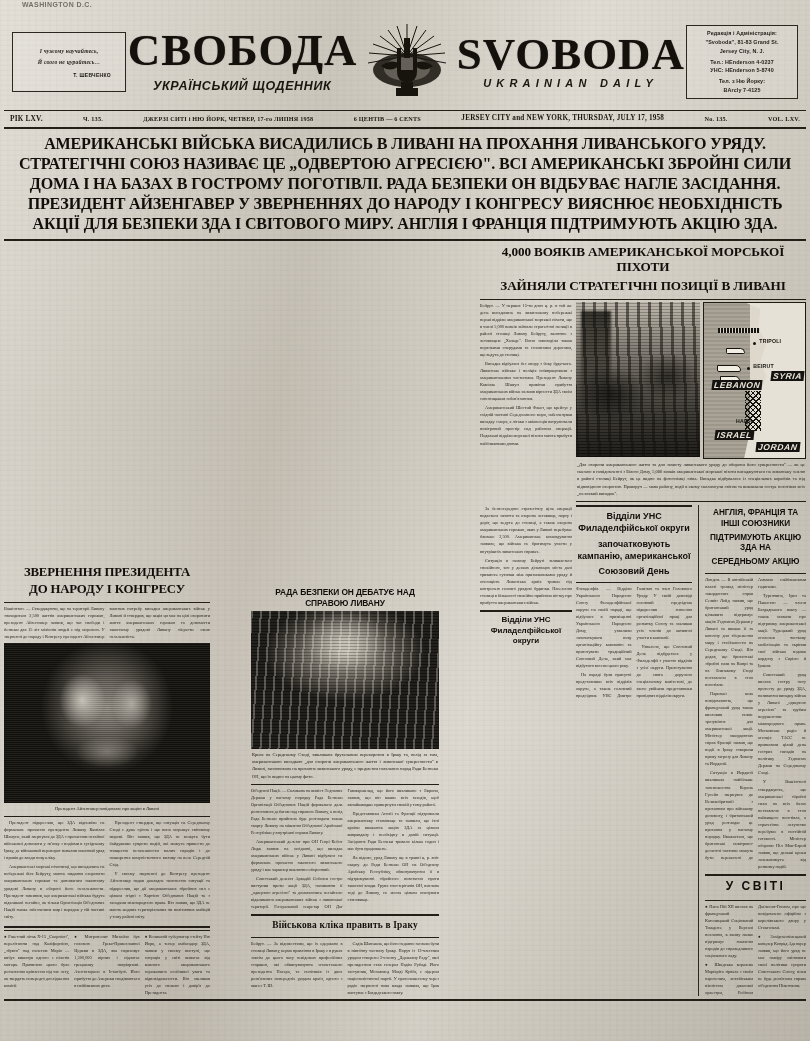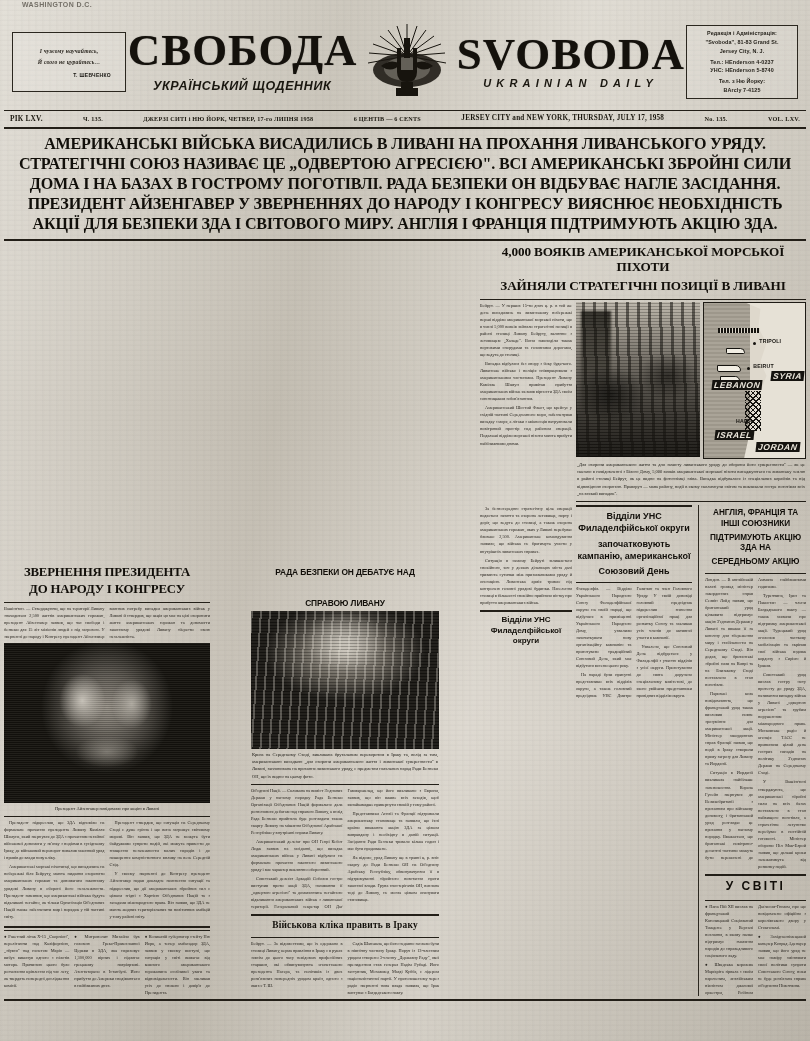--- a/index.html
+++ b/index.html
@@ -84,21 +84,21 @@
   .grid{display:flex;padding:0 4px;gap:16px;align-items:flex-end;}
   .vsep{width:1px;background:#2b271f;margin:0 4px;flex:0 0 1px;}
   .colA{width:206px;}
   .colB{width:188px;}
   .colC{flex:1;}
   .sechead{
     text-align:center;font-family:"Liberation Serif",serif;font-weight:bold;
     color:#120f0a;line-height:1.14;
   }
   .h-a{font-size:12.8px;letter-spacing:-.2px;padding:3px 0 3px;}
-  .h-b{font-family:"Liberation Sans",sans-serif;font-size:8.4px;letter-spacing:-.1px;padding:3px 0 2px;margin-top:20px;}
+  .h-b{font-family:"Liberation Sans",sans-serif;font-size:8.4px;letter-spacing:-.1px;padding:3px 0 2px;}
   .h-c{font-size:13.2px;letter-spacing:-.1px;padding:3px 0 4px;}
   .h-d{font-family:"Liberation Sans",sans-serif;font-size:8.2px;letter-spacing:0px;padding:3px 0 3px;line-height:1.3;}
   .h-e{font-family:Liberation Serif, serif;font-size:9.4px;letter-spacing:.2px;padding:3px 0 3px;line-height:1.3;}
   .h-big{font-family:"Liberation Sans",sans-serif;font-weight:bold;font-size:14px;letter-spacing:3px;
          text-align:center;padding:4px 0 4px;}
   .h-ukr{font-family:"Liberation Sans",sans-serif;font-size:9px;line-height:1.35;padding:3px 0 3px;}
   .hrule{border-top:1px solid #231f18;margin:2px 0;}
   .hrule2{border-top:2.2px solid #231f18;margin:3px 0 0;}
   
   .txt{

